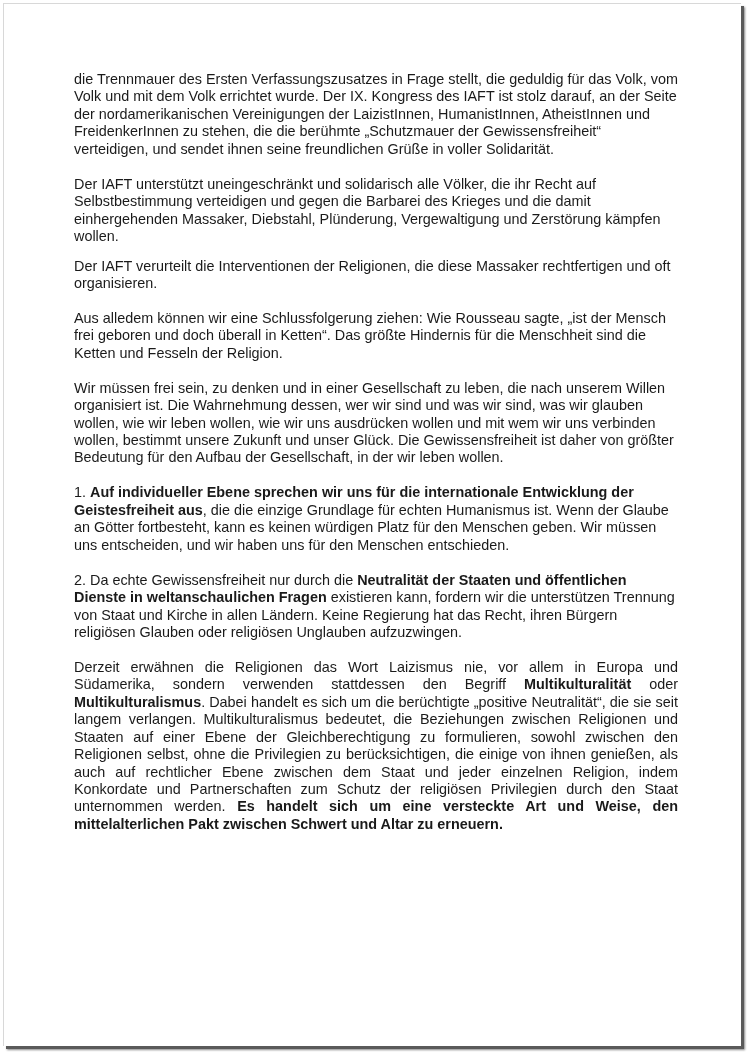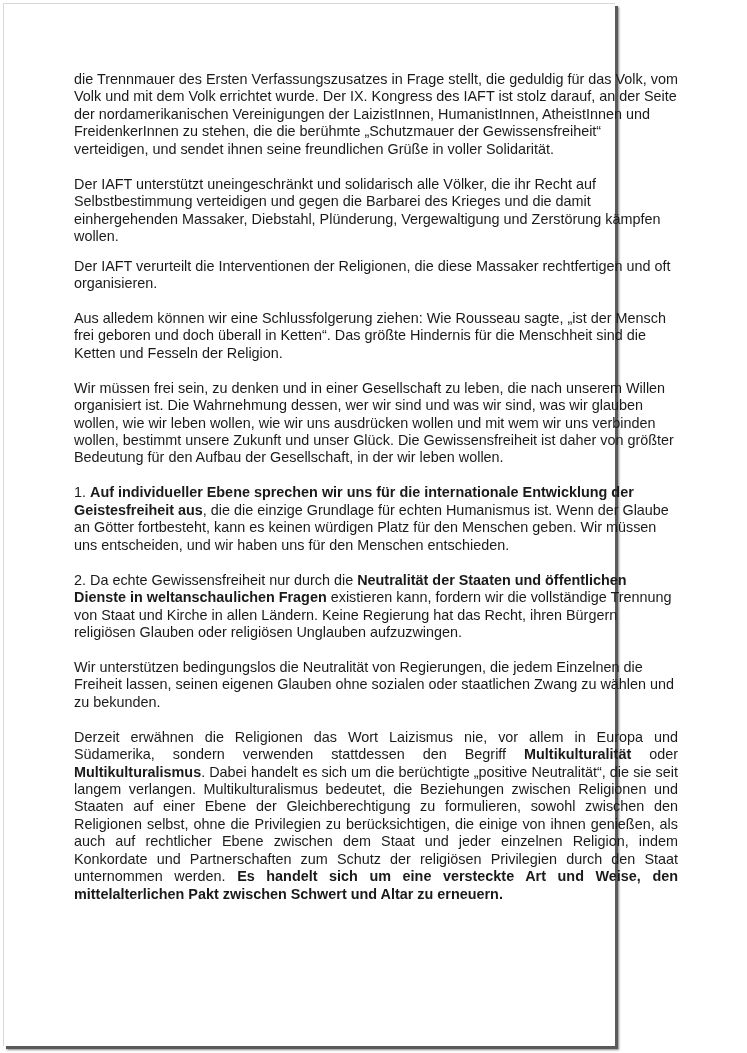--- a/index.html
+++ b/index.html
@@ -10,21 +10,21 @@
   body {
     width: 747px;
     height: 1053px;
     position: relative;
     overflow: hidden;
   }
   .page {
     position: absolute;
     left: 3px;
     top: 3px;
-    width: 612px;
+    width: 738px;
     height: 1043px;
     background: #ffffff;
     border-top: 1px solid #d8d8d8;
     border-left: 1px solid #d8d8d8;
     box-shadow: 3px 3px 0 #5a5a5a, 4px 4px 2px #888888;
     box-sizing: border-box;
   }
   .content {
     position: absolute;
     left: 70px;
@@ -63,20 +63,19 @@
     <p class="para">Der IAFT verurteilt die Interventionen der Religionen, die diese Massaker rechtfertigen und oft organisieren.</p>
 
 
     <p class="para">Aus alledem können wir eine Schlussfolgerung ziehen: Wie Rousseau sagte, „ist der Mensch frei geboren und doch überall in Ketten“. Das größte Hindernis für die Menschheit sind die Ketten und Fesseln der Religion.</p>
 
     <p class="para">Wir müssen frei sein, zu denken und in einer Gesellschaft zu leben, die nach unserem Willen organisiert ist. Die Wahrnehmung dessen, wer wir sind und was wir sind, was wir glauben wollen, wie wir leben wollen, wie wir uns ausdrücken wollen und mit wem wir uns verbinden wollen, bestimmt unsere Zukunft und unser Glück. Die Gewissensfreiheit ist daher von größter Bedeutung für den Aufbau der Gesellschaft, in der wir leben wollen.</p>
 
 
     <p class="para"><span>1. </span><b>Auf individueller Ebene sprechen wir uns für die internationale Entwicklung der Geistesfreiheit aus</b><span>, die die einzige Grundlage für echten Humanismus ist. Wenn der Glaube an Götter fortbesteht, kann es keinen würdigen Platz für den Menschen geben. Wir müssen uns entscheiden, und wir haben uns für den Menschen entschieden.</span></p>
 
-    <p class="para"><span>2. Da echte Gewissensfreiheit nur durch die </span><b>Neutralität der Staaten und öffentlichen Dienste in weltanschaulichen Fragen</b><span> existieren kann, fordern wir die vollständige Trennung von Staat und Kirche in allen Ländern. Keine Regierung hat das Recht, ihren Bürgern religiösen Glauben oder religiösen Unglauben aufzuzwingen.</span></p>
+    <p class="para"><span>2. Da echte Gewissensfreiheit nur durch die </span><b>Neutralität der Staaten und öffentlichen Dienste in weltanschaulichen Fragen</b><span> existieren kann, fordern wir die unterstützen Trennung von Staat und Kirche in allen Ländern. Keine Regierung hat das Recht, ihren Bürgern religiösen Glauben oder religiösen Unglauben aufzuzwingen.</span></p>
 
-    <p class="para">Wir unterstützen bedingungslos die Neutralität von Regierungen, die jedem Einzelnen die Freiheit lassen, seinen eigenen Glauben ohne sozialen oder staatlichen Zwang zu wählen und zu bekunden.</p>
 
     <p class="para justify"><span>Derzeit erwähnen die Religionen das Wort Laizismus nie, vor allem in Europa und Südamerika, sondern verwenden stattdessen den Begriff </span><b>Multikulturalität</b><span> oder </span><b>Multikulturalismus</b><span>. Dabei handelt es sich um die berüchtigte „positive Neutralität“, die sie seit langem verlangen. Multikulturalismus bedeutet, die Beziehungen zwischen Religionen und Staaten auf einer Ebene der Gleichberechtigung zu formulieren, sowohl zwischen den Religionen selbst, ohne die Privilegien zu berücksichtigen, die einige von ihnen genießen, als auch auf rechtlicher Ebene zwischen dem Staat und jeder einzelnen Religion, indem Konkordate und Partnerschaften zum Schutz der religiösen Privilegien durch den Staat unternommen werden. </span><b>Es handelt sich um eine versteckte Art und Weise, den mittelalterlichen Pakt zwischen Schwert und Altar zu erneuern.</b></p>
 
   </div>
 </div>
 
 </body></html>

